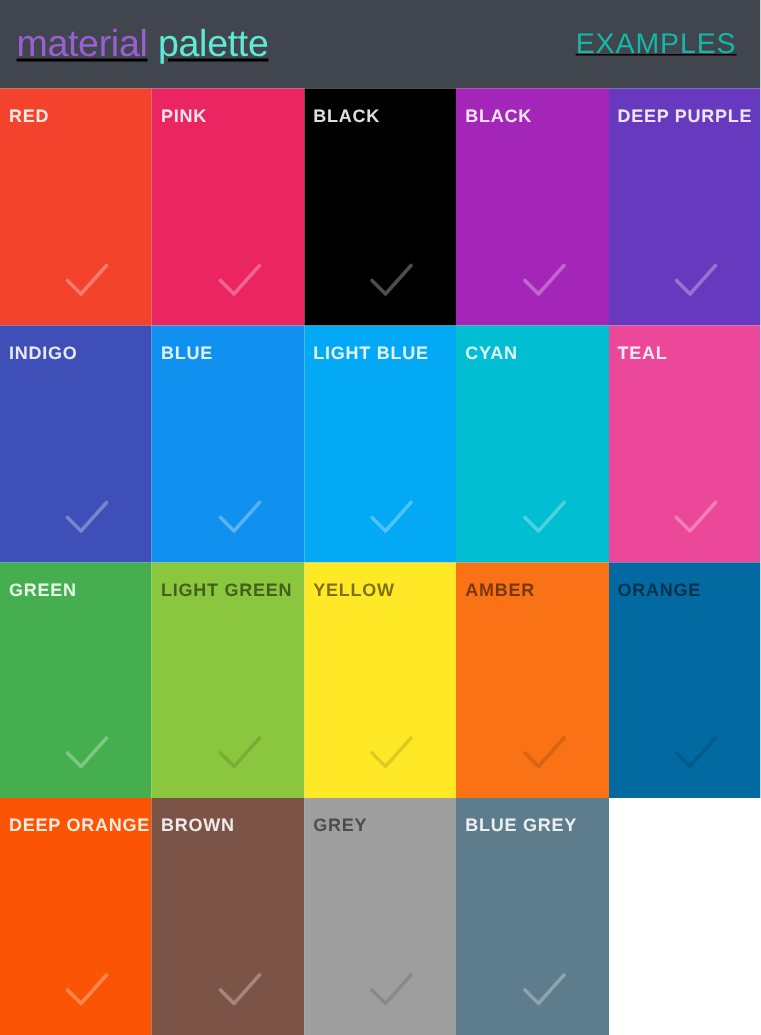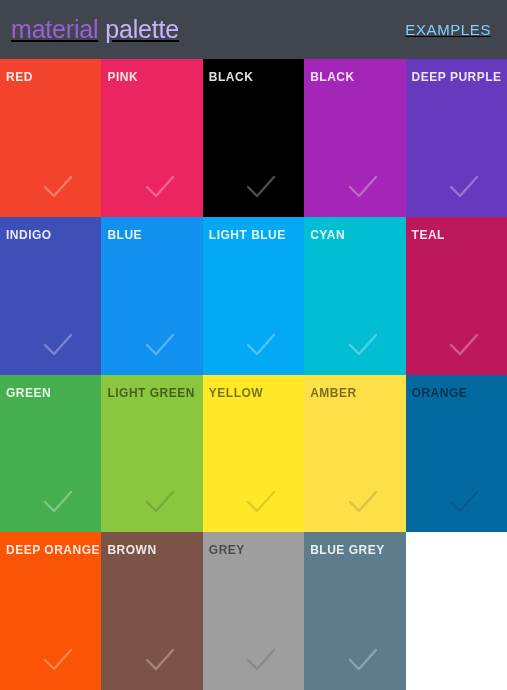--- a/index.html
+++ b/index.html
@@ -35,25 +35,25 @@
   .brand {
     font-size: 25px;
     line-height: 1;
     letter-spacing: -0.2px;
     white-space: nowrap;
     display: flex;
     align-items: baseline;
     gap: 7px;
   }
   .brand-material { color: #9a5fd4; }
-  .brand-palette  { color: #c4b5fd; text-align: right; }
+  .brand-palette  { color: #5eead4; text-align: right; }
 
   .examples-link {
-    color: #7dd3fc;
-    font-size: 15px;
+    color: #14b8a6;
+    font-size: 19px;
     letter-spacing: 0.6px;
     text-decoration: none;
     white-space: nowrap;
   }
 
   
   .grid {
     flex: 1 1 auto;
     display: grid;
     grid-template-columns: repeat(5, 1fr);
@@ -169,21 +169,21 @@
         </span>
       </div>
       <div class="tile light-text" style="background: rgb(2, 190, 210);">
         <span class="tile-label">CYAN</span>
         <span class="tile-check">
           <svg viewBox="0 0 34 34" fill="none" stroke-width="2.4" stroke-linecap="round" stroke-linejoin="round">
             <polyline points="4,18 13,27 30,8"></polyline>
           </svg>
         </span>
       </div>
-      <div class="tile light-text" style="background: #be185d; text-align: center;">
+      <div class="tile light-text" style="background: #ec4899; text-align: center;">
         <span class="tile-label">TEAL</span>
         <span class="tile-check">
           <svg viewBox="0 0 34 34" fill="none" stroke-width="2.4" stroke-linecap="round" stroke-linejoin="round">
             <polyline points="4,18 13,27 30,8"></polyline>
           </svg>
         </span>
       </div>
       <div class="tile light-text" style="background: rgb(69, 174, 79);">
         <span class="tile-label">GREEN</span>
         <span class="tile-check">
@@ -201,21 +201,21 @@
         </span>
       </div>
       <div class="tile dark-text" style="background: rgb(255, 233, 39);">
         <span class="tile-label">YELLOW</span>
         <span class="tile-check">
           <svg viewBox="0 0 34 34" fill="none" stroke-width="2.4" stroke-linecap="round" stroke-linejoin="round">
             <polyline points="4,18 13,27 30,8"></polyline>
           </svg>
         </span>
       </div>
-      <div class="tile dark-text" style="background: #fde047;">
+      <div class="tile dark-text" style="background: #f97316;">
         <span class="tile-label">AMBER</span>
         <span class="tile-check">
           <svg viewBox="0 0 34 34" fill="none" stroke-width="2.4" stroke-linecap="round" stroke-linejoin="round">
             <polyline points="4,18 13,27 30,8"></polyline>
           </svg>
         </span>
       </div>
       <div class="tile dark-text" style="background: #0369a1;">
         <span class="tile-label">ORANGE</span>
         <span class="tile-check">

